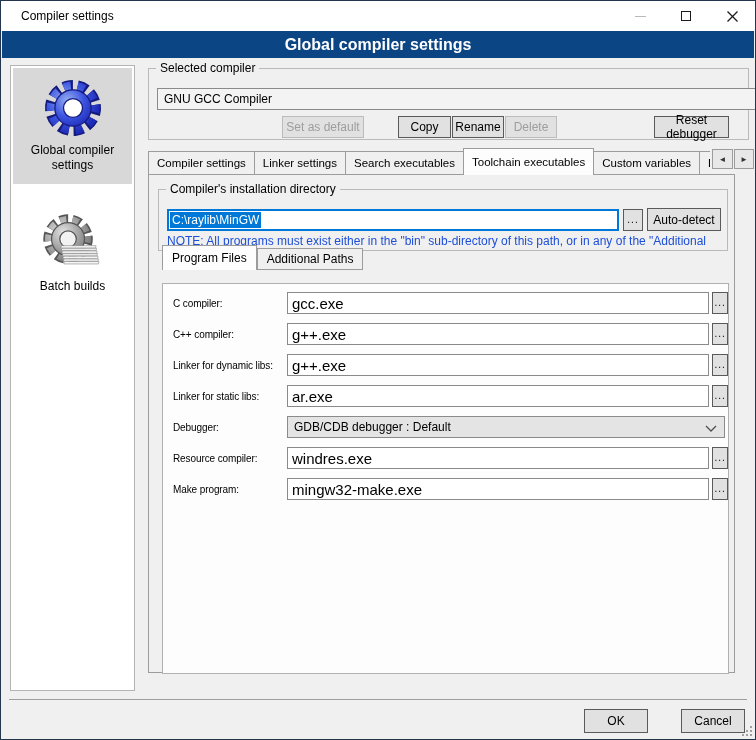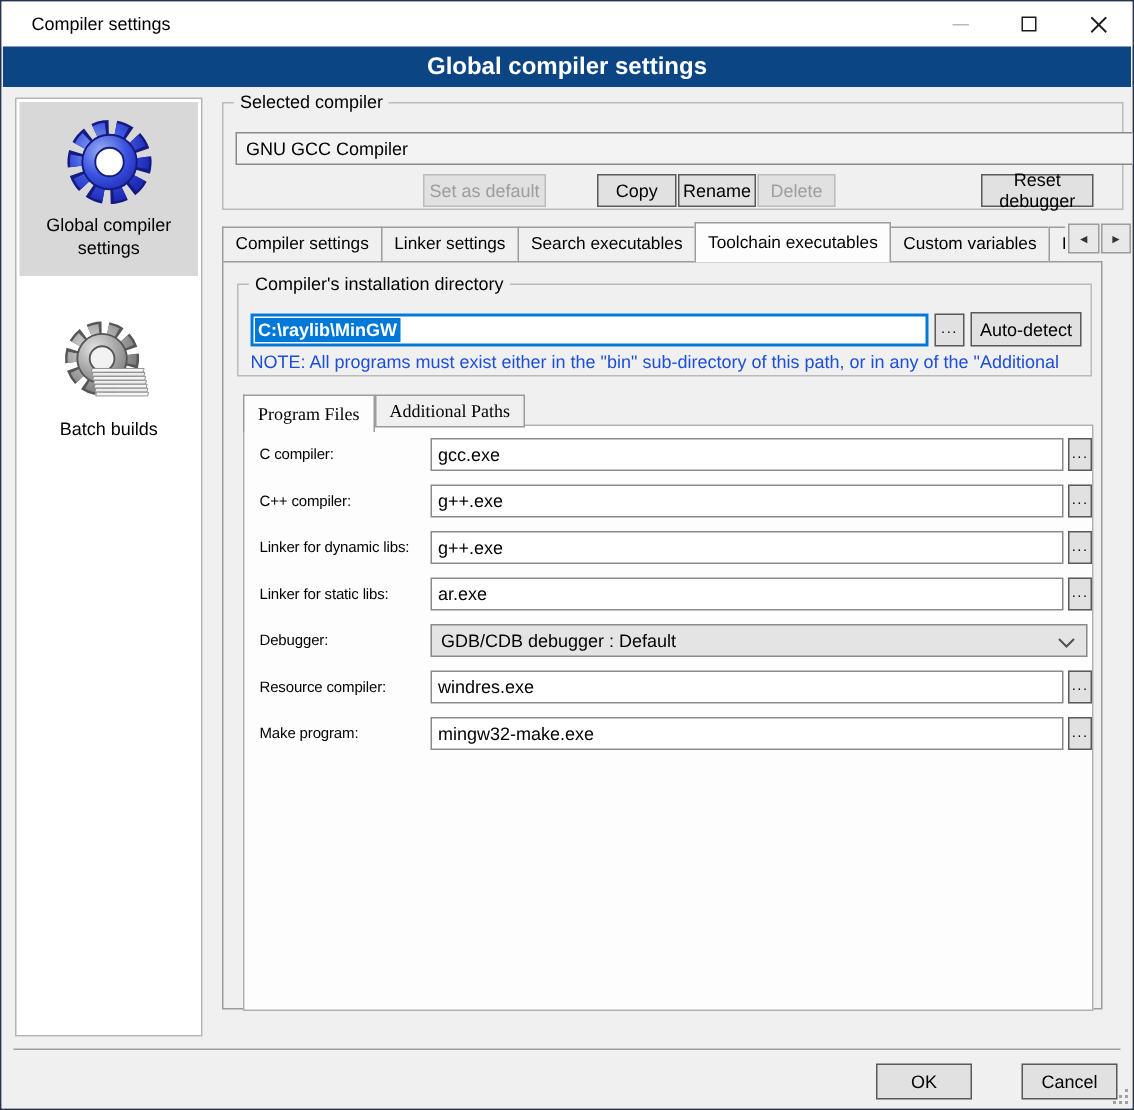--- a/index.html
+++ b/index.html
@@ -46,35 +46,35 @@
   .tab:last-child{border-right:1px solid #9c9c9c;}
   .tab.active{height:27px;background:#fdfdfd;border-bottom:none;border-right:1px solid #9c9c9c;}
   .tab.active + .tab{border-left:none;}
   .arrowbtn{position:absolute;top:91px;width:21px;height:20px;background:#e8e8e8;border:1px solid #9c9c9c;
        display:flex;align-items:center;justify-content:center;font-size:8px;color:#333;z-index:3;}
   
   .tabpage{position:absolute;left:147px;top:116px;width:587px;height:499px;background:#f0f0f0;border:1px solid #9c9c9c;z-index:1;}
   
   .dirgroup{left:9px;top:14px;width:570px;height:62px;overflow:visible;padding-left:17px;}
   .dirinput{position:absolute;left:8px;top:19px;width:452px;height:22px;background:#fff;border:1px solid #0078d7;
-       box-shadow:inset 0 0 0 1px #0078d7;display:flex;align-items:center;padding-left:2px;overflow:hidden;font-weight:bold;}
+       box-shadow:inset 0 0 0 1px #0078d7;display:flex;align-items:center;padding-left:2px;overflow:hidden;}
   .dirinput .seltext{color:#fff;padding:1px 2px;white-space:nowrap;}
   .note{position:absolute;left:8px;top:44px;right:2px;white-space:nowrap;overflow:hidden;font-size:12px;}
   
-  .subtabstrip{position:absolute;left:13px;top:88px;height:25px;display:flex;z-index:3;white-space:nowrap;font-family:Liberation Serif, serif;}
+  .subtabstrip{position:absolute;left:13px;top:70px;height:25px;display:flex;align-items:flex-end;z-index:3;white-space:nowrap;}
   .subtab{flex:0 0 auto;height:22px;padding:0 9px;display:flex;align-items:center;background:#f0f0f0;
        border:1px solid #9c9c9c;border-bottom:1px solid #9c9c9c;border-right:none;}
   .subtab:last-child{border-right:1px solid #9c9c9c;}
   .subtab.active{height:25px;background:#fdfdfd;border-bottom:none;border-right:1px solid #9c9c9c;}
   .subpanel{position:absolute;left:13px;top:108px;width:567px;height:391px;background:#fdfdfd;border:1px solid #b0b0b0;z-index:2;padding-top:8px;}
   
   .frow{position:relative;height:22px;margin:0 0 9px 0;display:flex;align-items:center;}
   .flabel{margin-left:10px;width:114px;flex:0 0 114px;white-space:nowrap;font-size:10px;letter-spacing:-0.1px;}
   .fin{width:460px;height:22px;border:1px solid #8a8a8a;background:#fff;padding:0 4px;
-       font-family:"Liberation Sans",sans-serif;font-size:12px;color:#000;}
+       font-family:"Liberation Sans",sans-serif;font-size:15px;color:#000;}
   .fbrowse{position:static;width:17px;height:22px;margin-left:3px;font-size:10px;letter-spacing:1px;line-height:8px;}
   .fcombo{position:relative;width:438px;height:22px;background:#e4e4e4;border:1px solid #8a8a8a;display:flex;align-items:center;padding:0 22px 0 6px;}
   .fcombo .chev{position:absolute;right:7px;top:8px;}
   
   .divider{position:absolute;left:8px;right:8px;top:641px;border-top:1px solid #9e9e9e;}
   .okbtn{left:583px;top:651px;width:64px;height:24px;}
   .cancelbtn{left:680px;top:651px;width:64px;height:24px;}
   .grip{position:absolute;right:2px;bottom:2px;}
 </style>
 </head>

